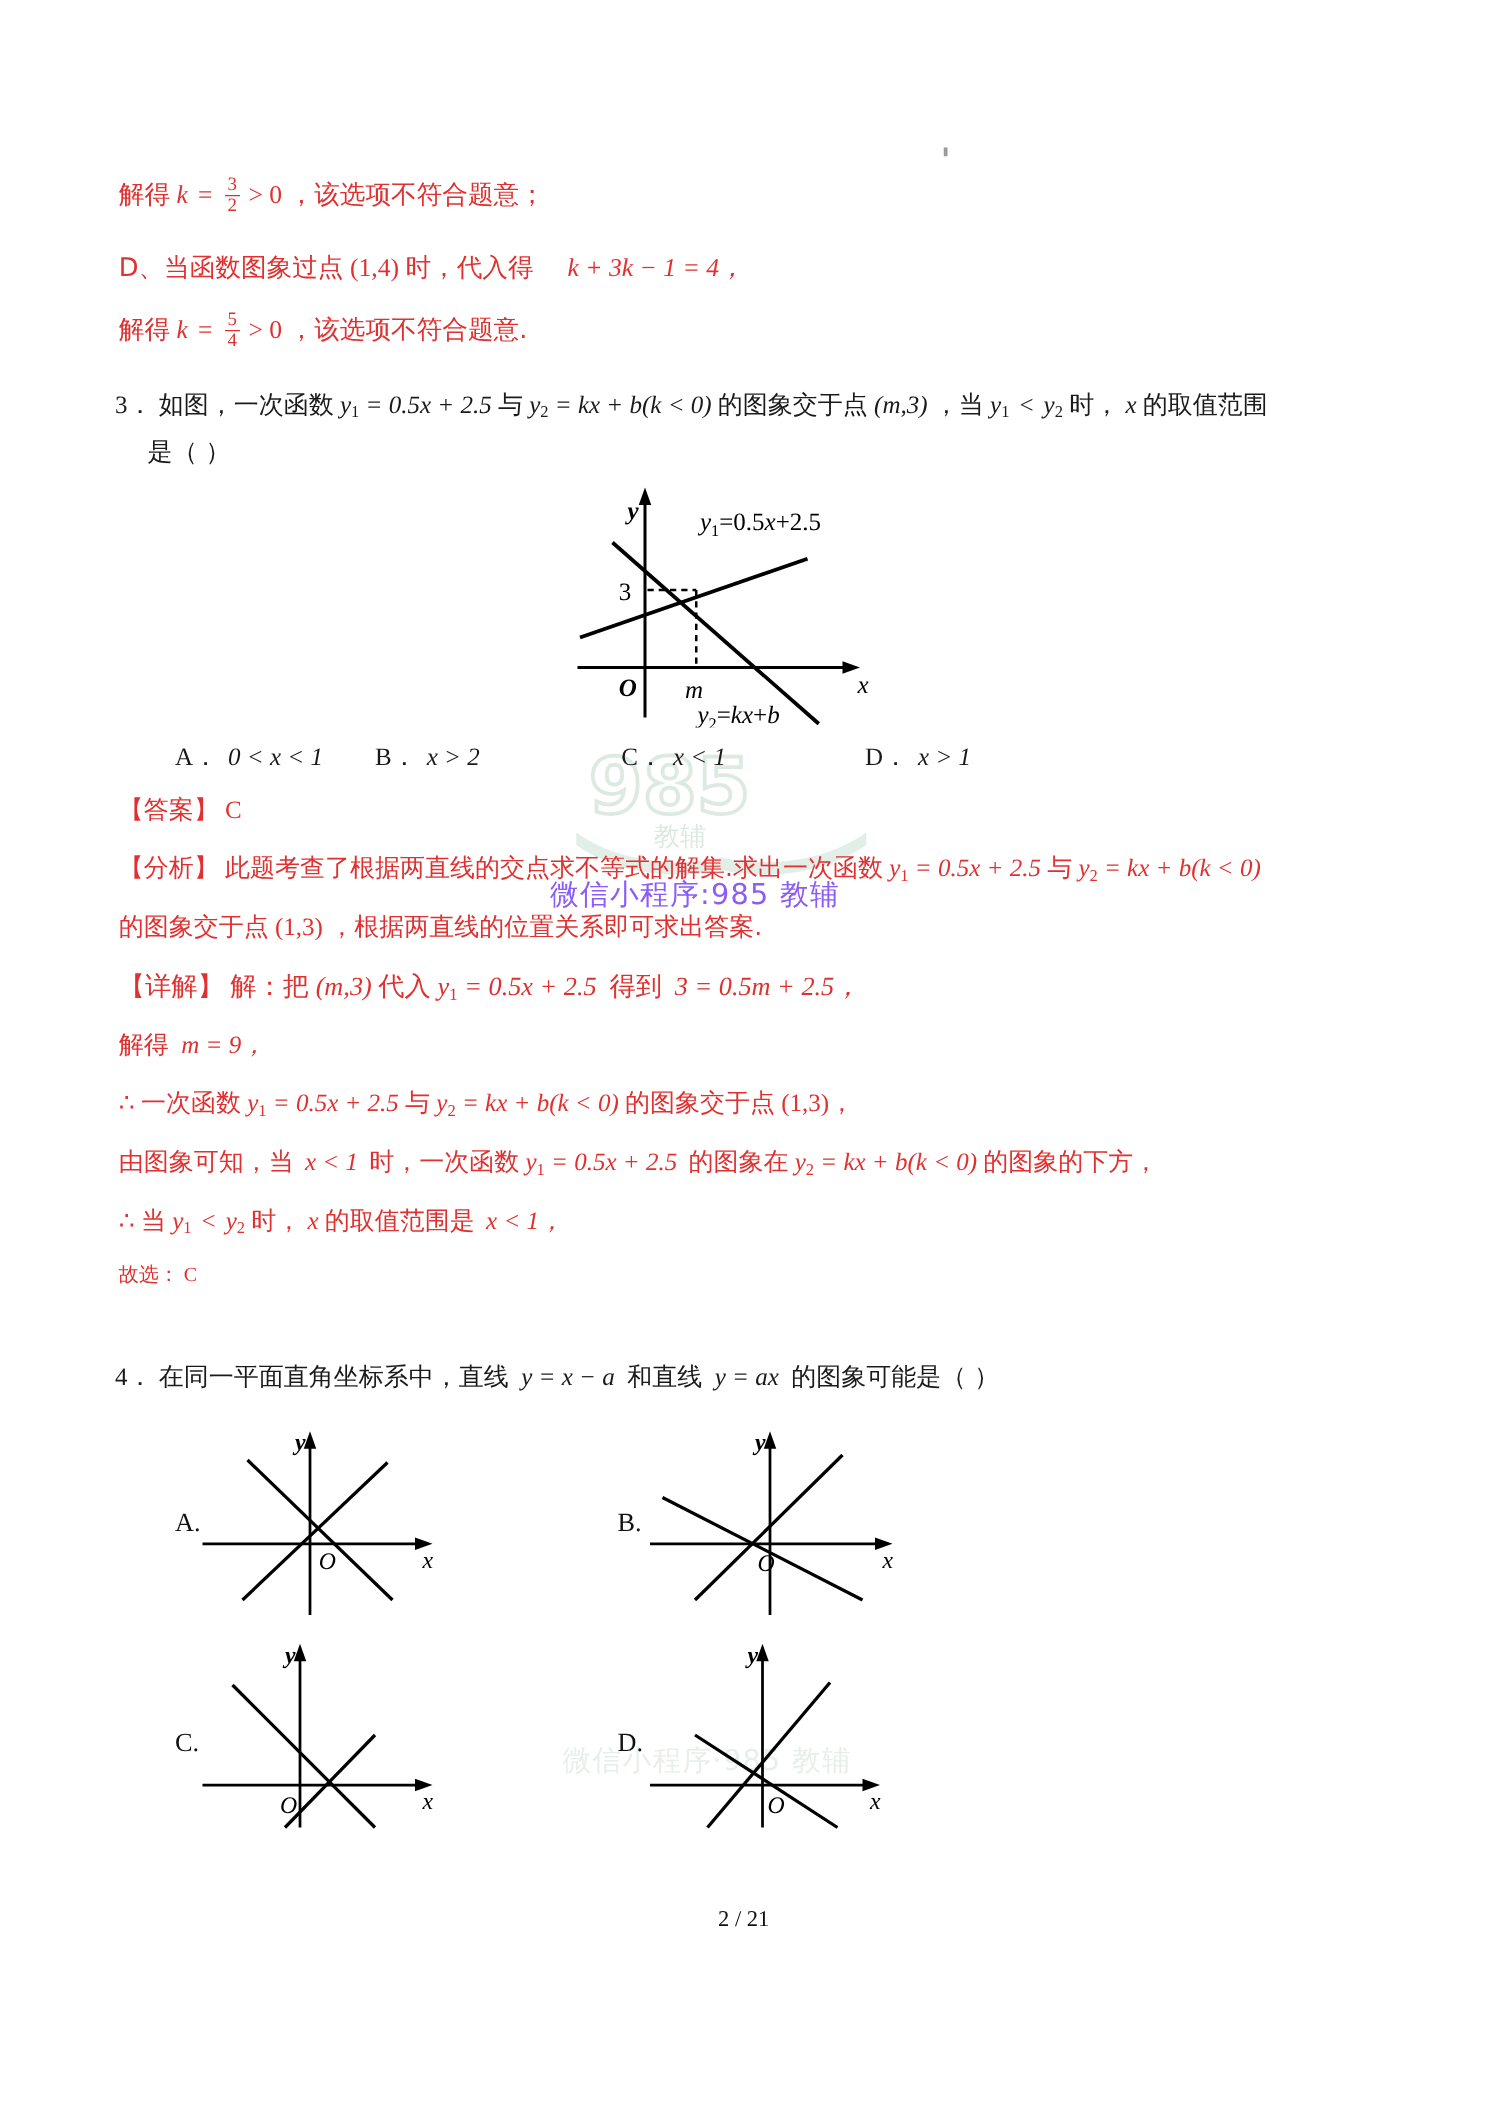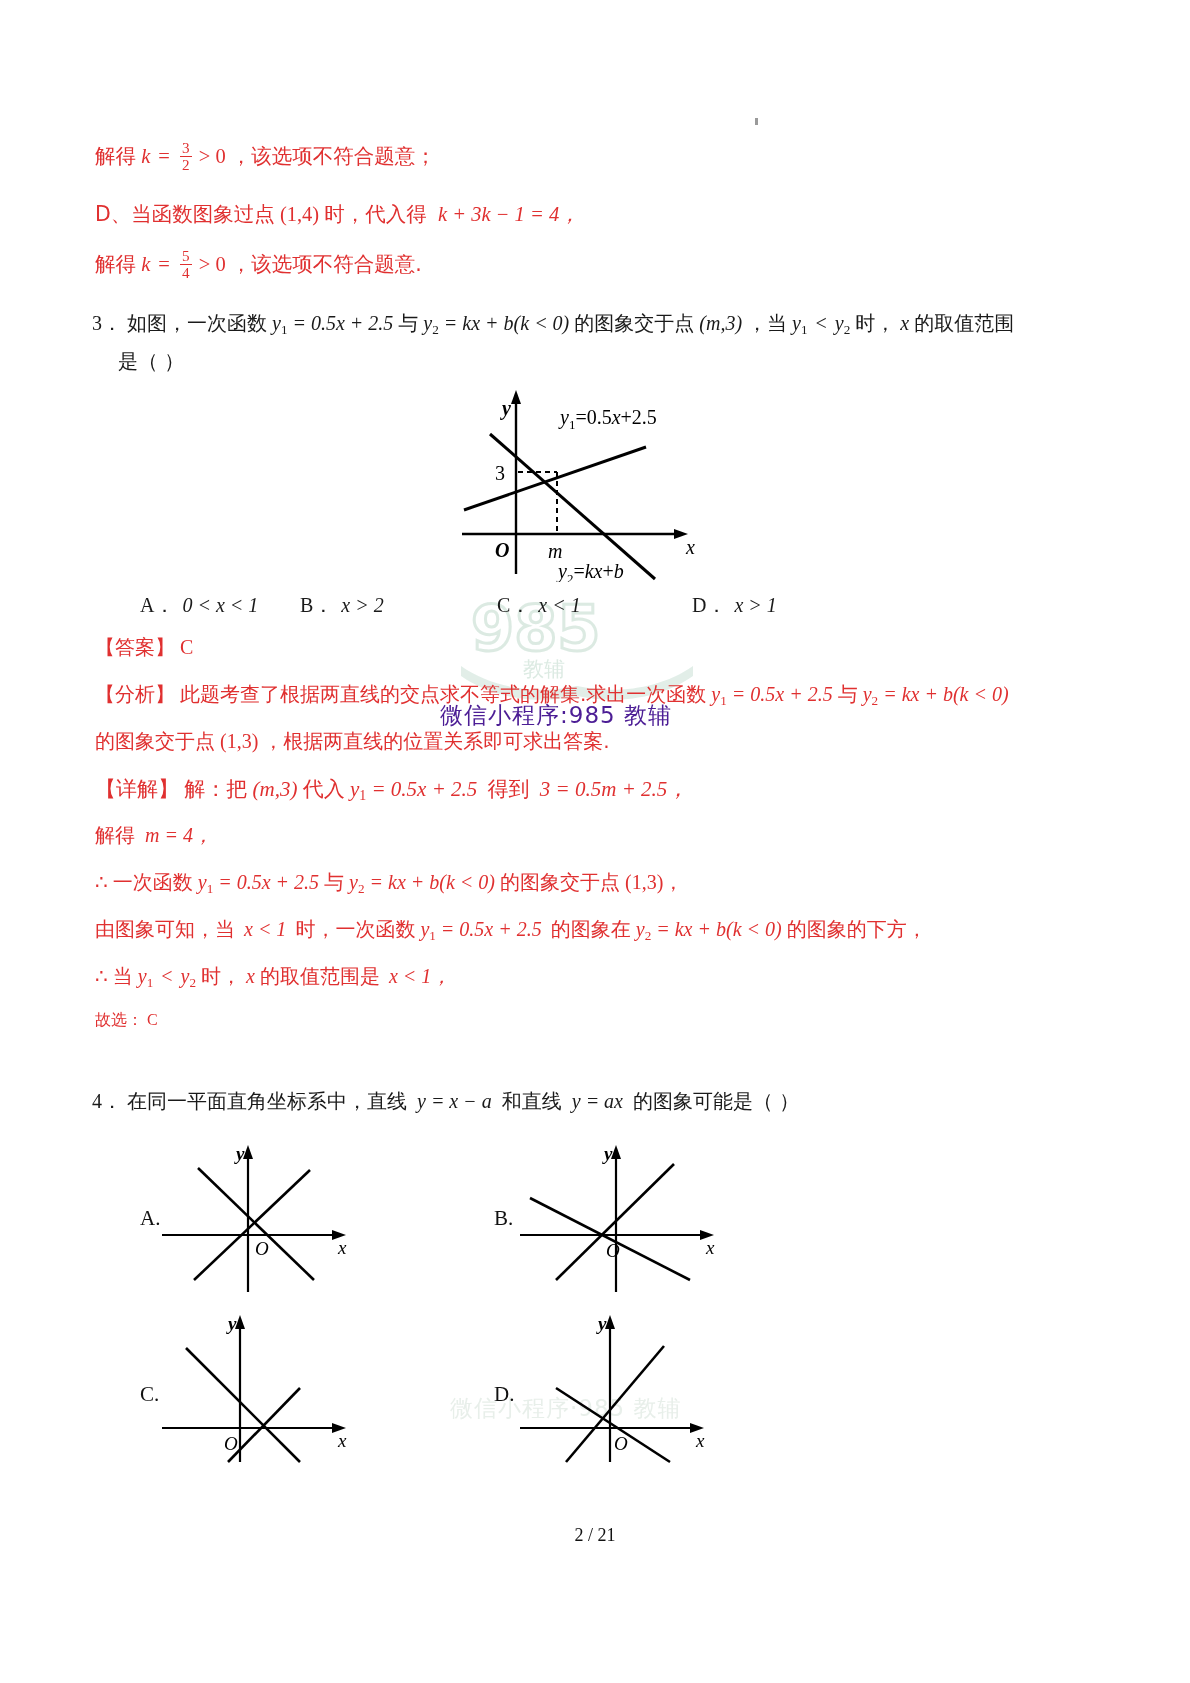--- a/index.html
+++ b/index.html
@@ -43,21 +43,21 @@
   .wm {
     position: absolute;
     pointer-events: none;
     user-select: none;
     color: #d9e8e0;
   }
   .wm-book { left: 455px; top: 590px; width: 260px; height: 110px; opacity: .85; }
   .wm-text {
     left: 440px; top: 700px;
     font-size: 23px;
-    color: #4c1d95;
+    color: #8b5cf6;
     font-family: "DejaVu Sans", sans-serif;
     letter-spacing: 1px;
   }
   .wm-text2 {
     left: 450px; top: 1393px;
     font-size: 23px;
     color: #e8efea;
     font-family: "DejaVu Sans", sans-serif;
     letter-spacing: 1px;
   }
@@ -99,21 +99,21 @@
       <span class="den mn">2</span>
     </span>
     <span class="mn">&gt; 0</span>
     <span class="cjk">，该选项不符合题意；</span>
   </div>
 
   <div class="row red" style="left:95px; top:200px;">
     <span class="cjk">D、当函数图象过点</span>
     <span class="mn">(1,4)</span>
     <span class="cjk">时，代入得</span>
-    <span class="mi" style="margin-left:6px;">k + 3k − 1 = 4，</span>
+    <span class="mi" style="margin-left:22px;">k + 3k − 1 = 4，</span>
   </div>
 
   <div class="row red" style="left:95px; top:248px;">
     <span class="cjk">解得</span>
     <span class="mi">k</span>
     <span class="mn op">=</span>
     <span class="frac">
       <span class="num mn">5</span>
       <span class="den mn">4</span>
     </span>
@@ -224,21 +224,21 @@
     <span class="mi">(m,3)</span>
     <span class="cjk">代入</span>
     <span class="mi">y</span><sub class="sn">1</sub>
     <span class="mi">= 0.5x + 2.5</span>
     <span class="cjk" style="margin-left:5px;">得到</span>
     <span class="mi" style="margin-left:5px;">3 = 0.5m + 2.5，</span>
   </div>
 
   <div class="row red" style="left:95px; top:822px; font-size:20px;">
     <span class="cjk">解得</span>
-    <span class="mi" style="margin-left:5px;">m = 4，</span>
+    <span class="mi" style="margin-left:5px;">m = 9，</span>
   </div>
 
   <div class="row red" style="left:95px; top:869px; font-size:20px;">
     <span class="mn">∴</span>
     <span class="cjk">一次函数</span>
     <span class="mi">y</span><sub class="sn">1</sub>
     <span class="mi">= 0.5x + 2.5</span>
     <span class="cjk">与</span>
     <span class="mi">y</span><sub class="sn">2</sub>
     <span class="mi">= kx + b(k &lt; 0)</span>

